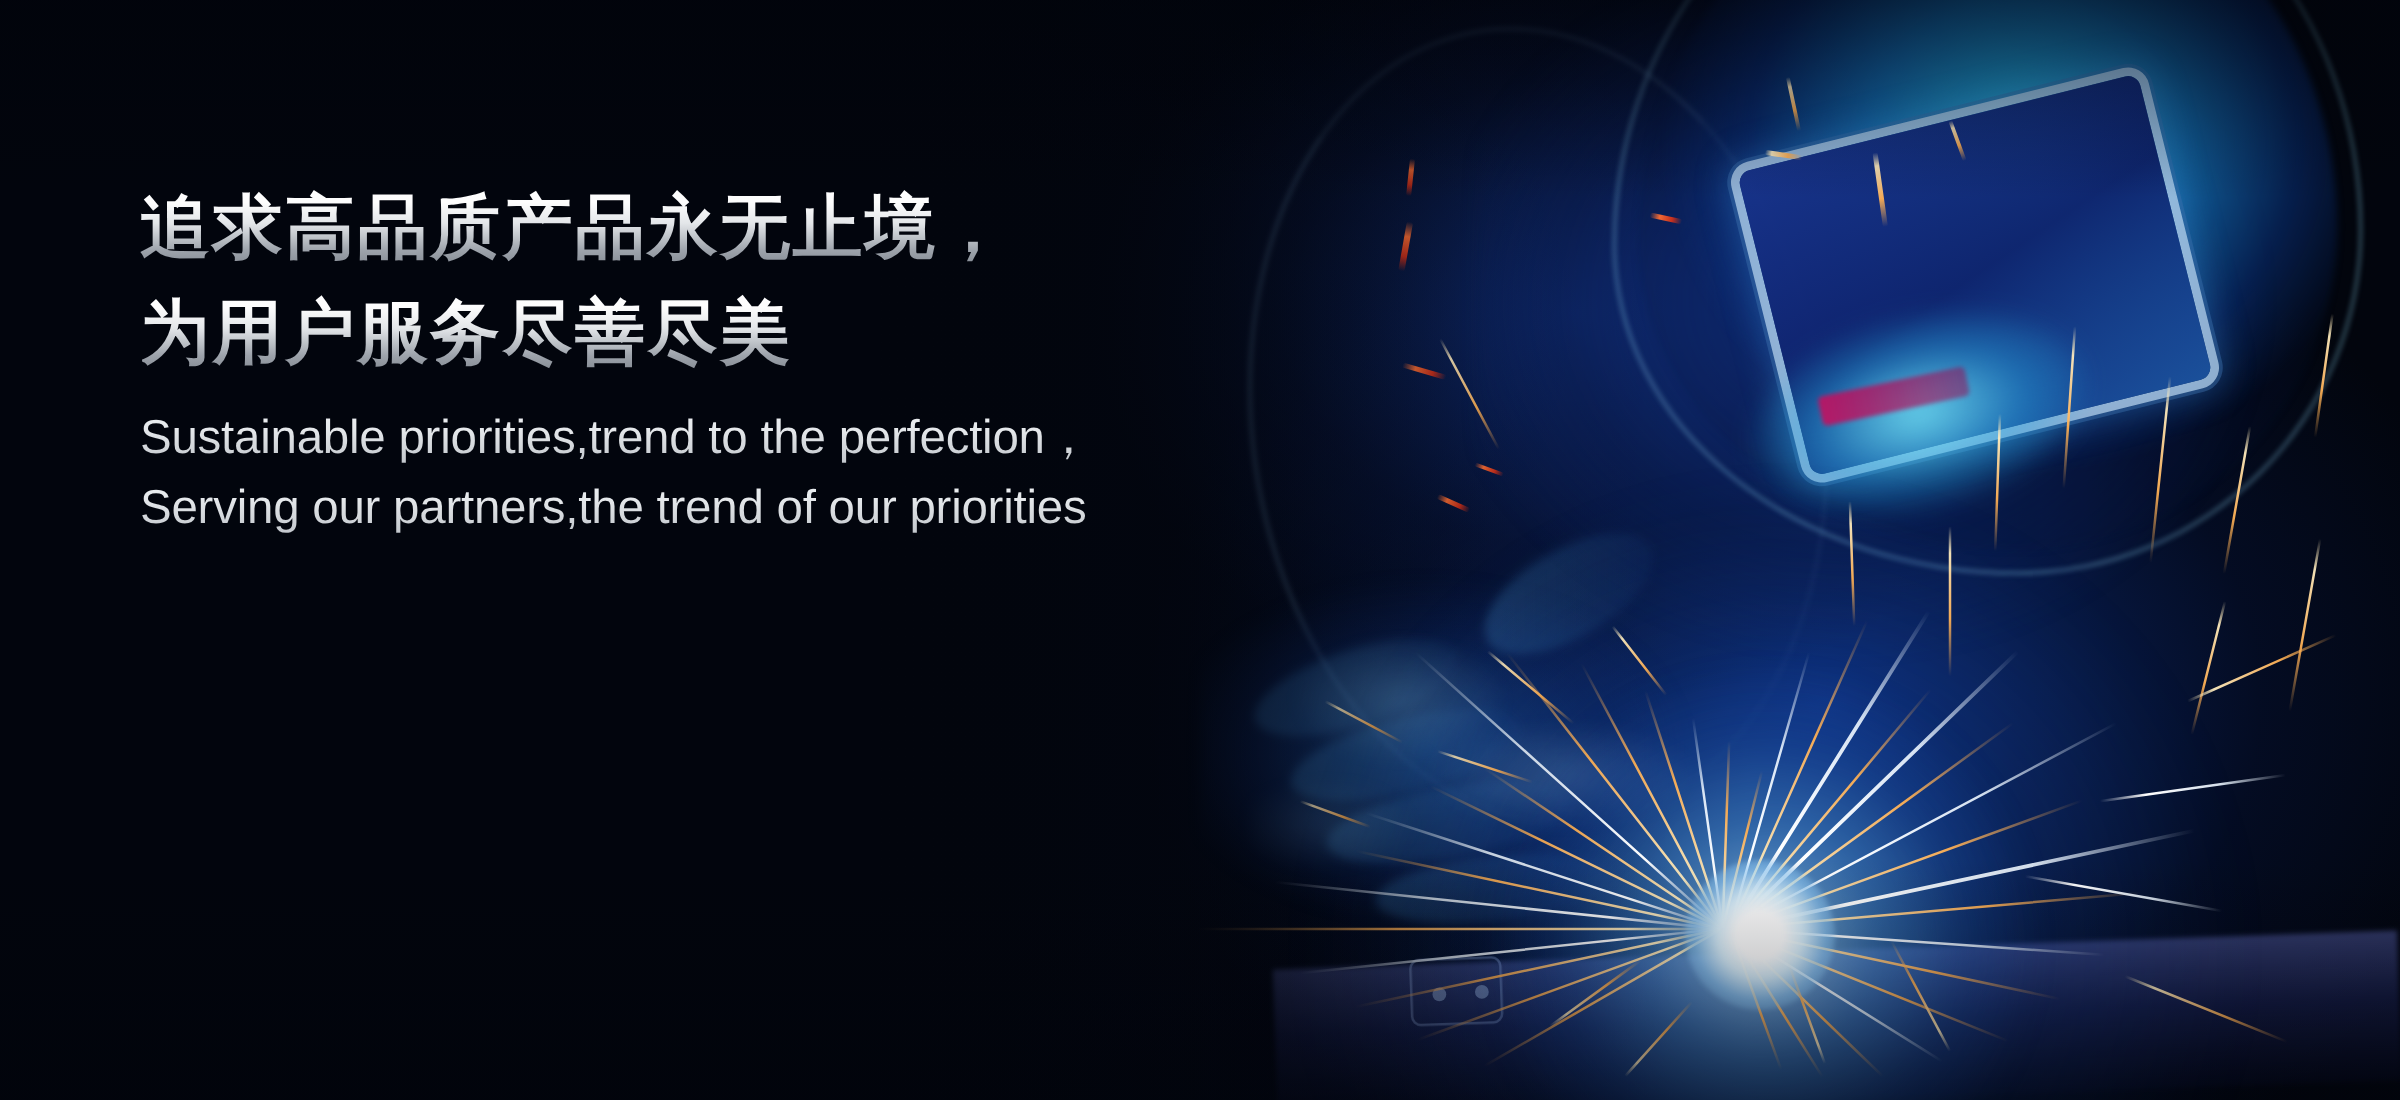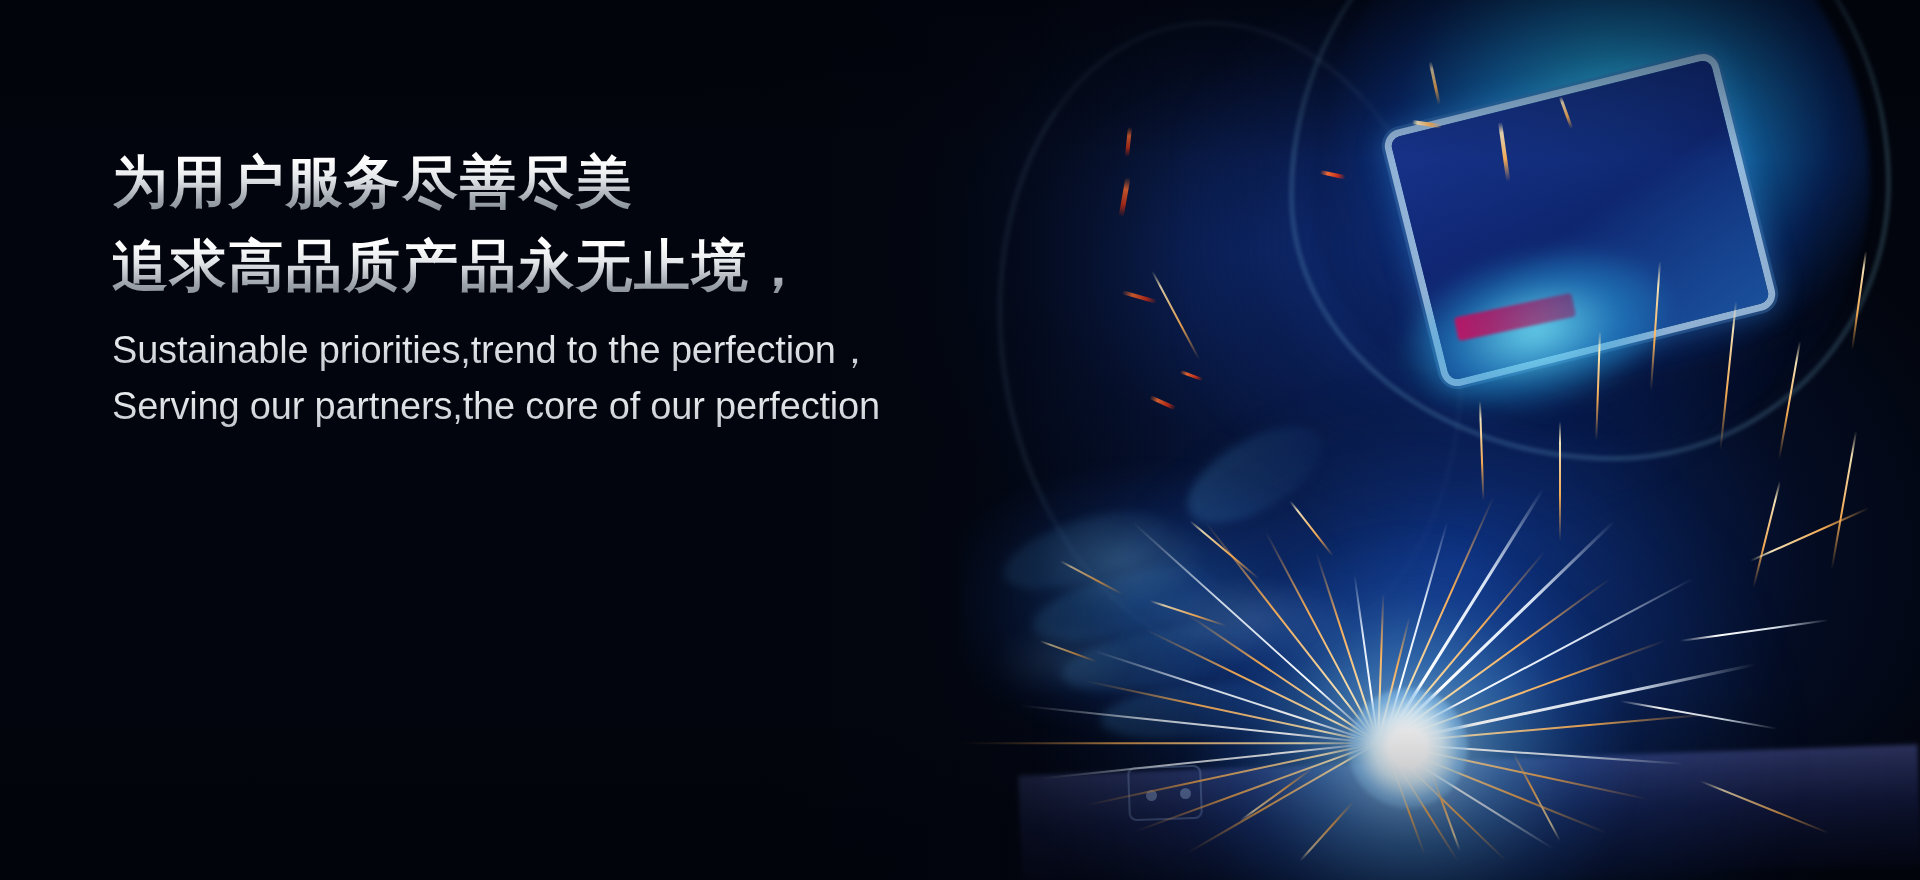--- a/index.html
+++ b/index.html
@@ -353,21 +353,21 @@
         <div class="spark" style="left: 1750px; top: 560px; width: 130px; height: 2px; transform: rotate(-24deg);"></div>
       </div>
 
     <div class="arc-core"></div>
 
     <div class="left-fade"></div>
     <div class="vignette"></div>
   </div>
 
   <div class="copy">
+    <h1 class="headline">追求高品质产品永无止境，</h1>
     <h1 class="headline">为用户服务尽善尽美</h1>
-    <h1 class="headline">追求高品质产品永无止境，</h1>
     <div class="subs">
       <p class="subline">Sustainable priorities,trend to the perfection，</p>
-      <p class="subline">Serving our partners,the core of our perfection</p>
+      <p class="subline">Serving our partners,the trend of our priorities</p>
     </div>
   </div>
 
 </div>
 
 </body></html>

